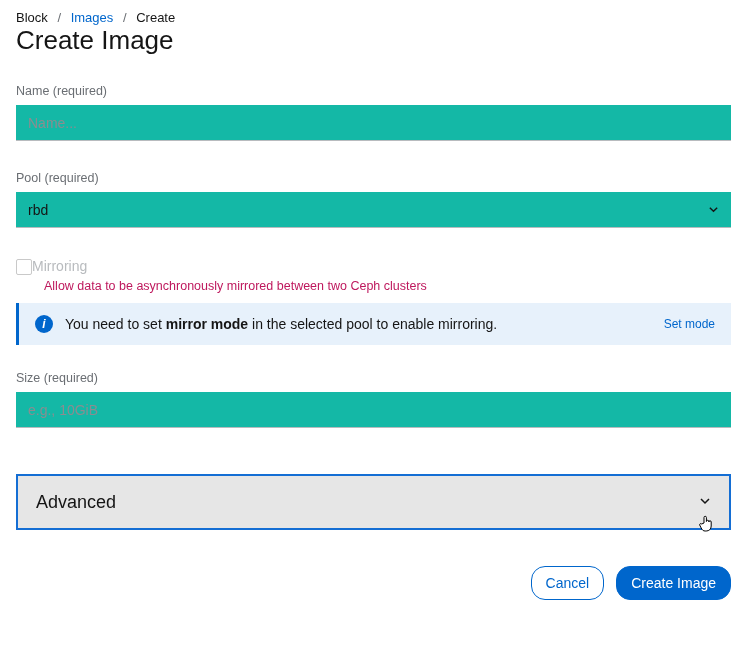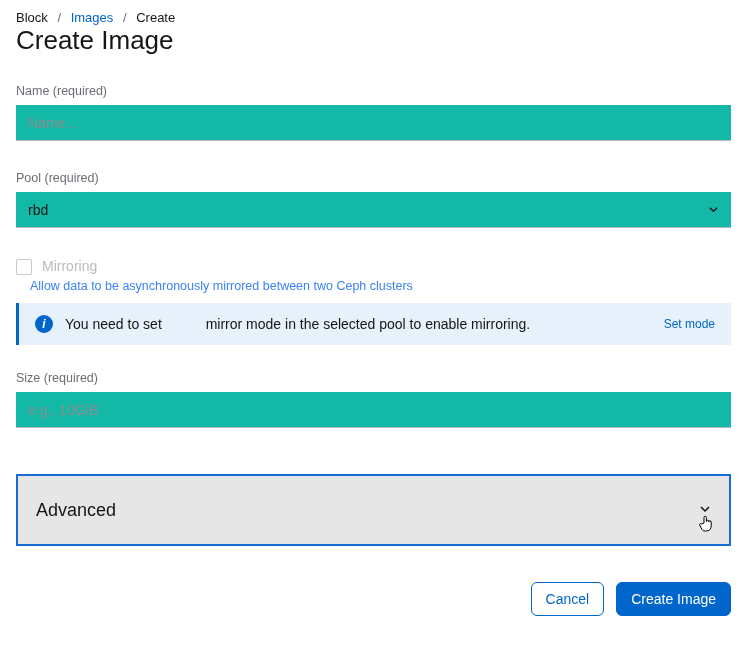--- a/index.html
+++ b/index.html
@@ -49,35 +49,34 @@
     align-items: center;
     justify-content: space-between;
     cursor: pointer;
     gap: 39px;
   }
   .select-input .value { color: #151515; font-size: 14px; }
   .select-input .chev { color: #151515; }
   .checkbox-row {
     display: flex;
     align-items: flex-start;
-    gap: 10px;
     margin-bottom: 4px;
   }
   .checkbox {
     width: 16px; height: 16px;
     border: 1.5px solid #c9c9c9;
     border-radius: 2px;
     flex-shrink: 0;
     margin-top: 1px;
   }
   .checkbox-label { font-size: 14px; color: #b8bbbe; }
   .checkbox-desc {
     font-size: 12.5px;
-    color: #3b82f6;
-    margin-left: 14px;
+    color: #be185d;
+    margin-left: 28px;
     margin-bottom: 10px;
   }
   .info-banner {
     display: flex;
     align-items: center;
     background: #e7f1fb;
     border-left: 3px solid #0066cc;
     padding: 12px 16px;
     gap: 12px;
     margin-bottom: 26px;
@@ -89,27 +88,27 @@
     color: #fff;
     display: flex;
     align-items: center;
     justify-content: center;
     font-size: 12px;
     font-weight: 700;
     font-style: italic;
     flex-shrink: 0;
   }
   .info-text { flex: 1; font-size: 14px; color: #151515; }
-  .info-text b { font-weight: 400; margin-left: 40px; }
+  .info-text b { font-weight: 700; }
   .info-link { font-size: 12px; color: #0066cc; cursor: pointer; white-space: nowrap; }
   .advanced-panel {
     margin-top: 46px;
     border: 2px solid #146ed4;
     background: #e6e6e6;
-    height: 72px;
+    height: 56px;
     display: flex;
     align-items: center;
     justify-content: space-between;
     padding: 0 18px;
     cursor: pointer;
     position: relative;
   }
   .advanced-title { font-size: 18px; color: #151515; }
   .cursor-hand {
     position: absolute;
@@ -121,21 +120,21 @@
   .button-row {
     display: flex;
     justify-content: flex-end;
     gap: 12px;
     margin-top: 36px;
   }
   .btn {
     height: 34px;
     padding: 0 14px;
     font-size: 14px;
-    border-radius: 6px;
+    border-radius: 14px;
     cursor: pointer;
     display: inline-flex;
     align-items: center;
     font-family: inherit;
   }
   .btn-secondary {
     background: #fff;
     border: 1px solid #0066cc;
     color: #0066cc;
   }

